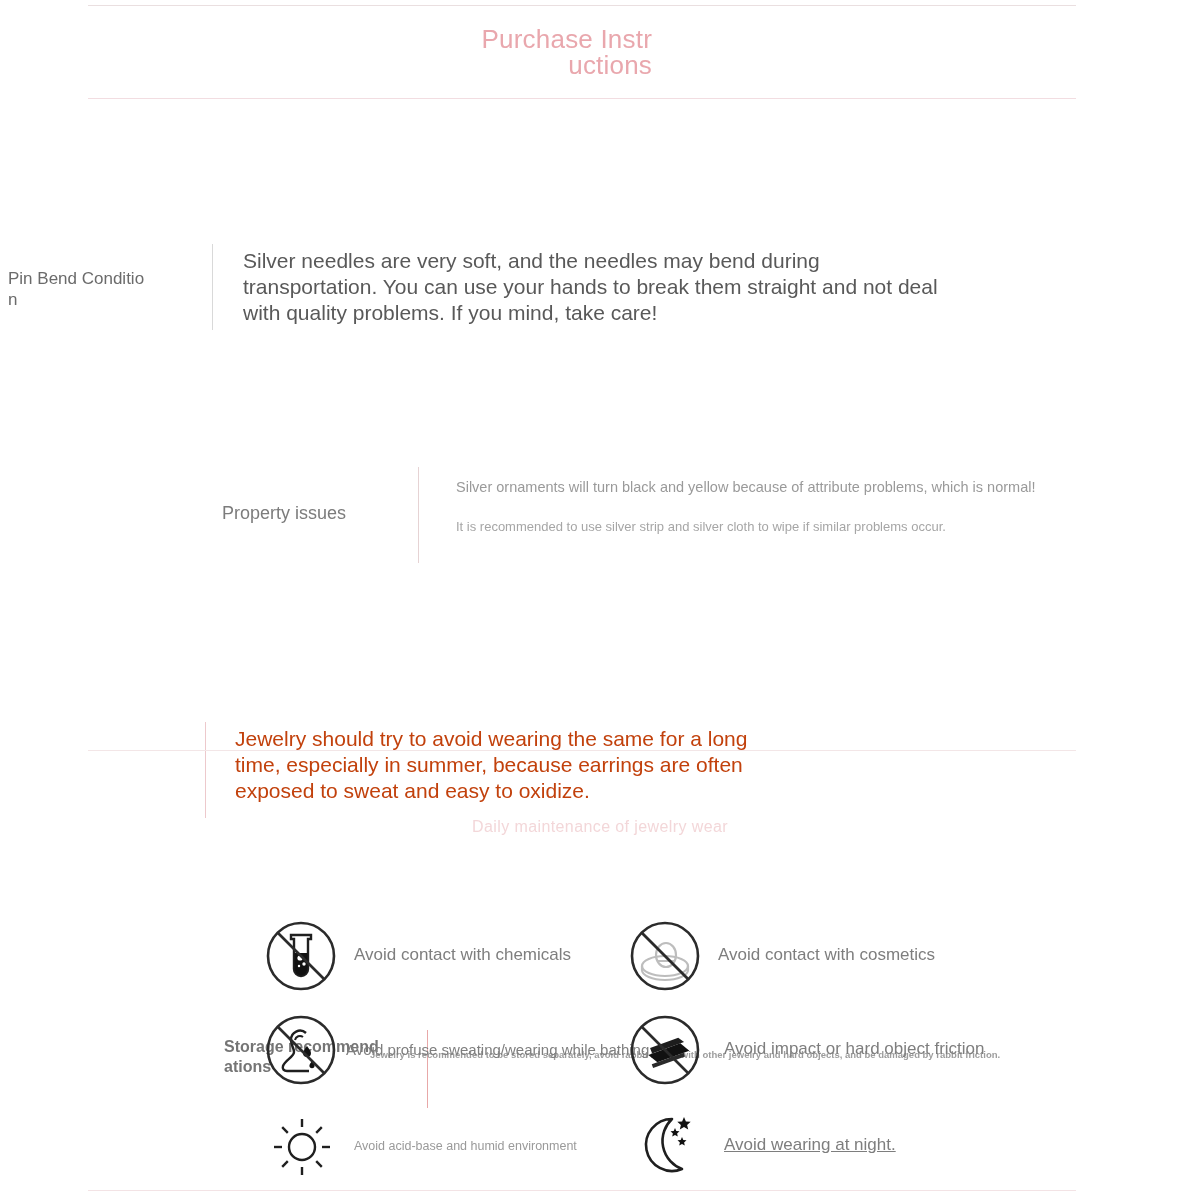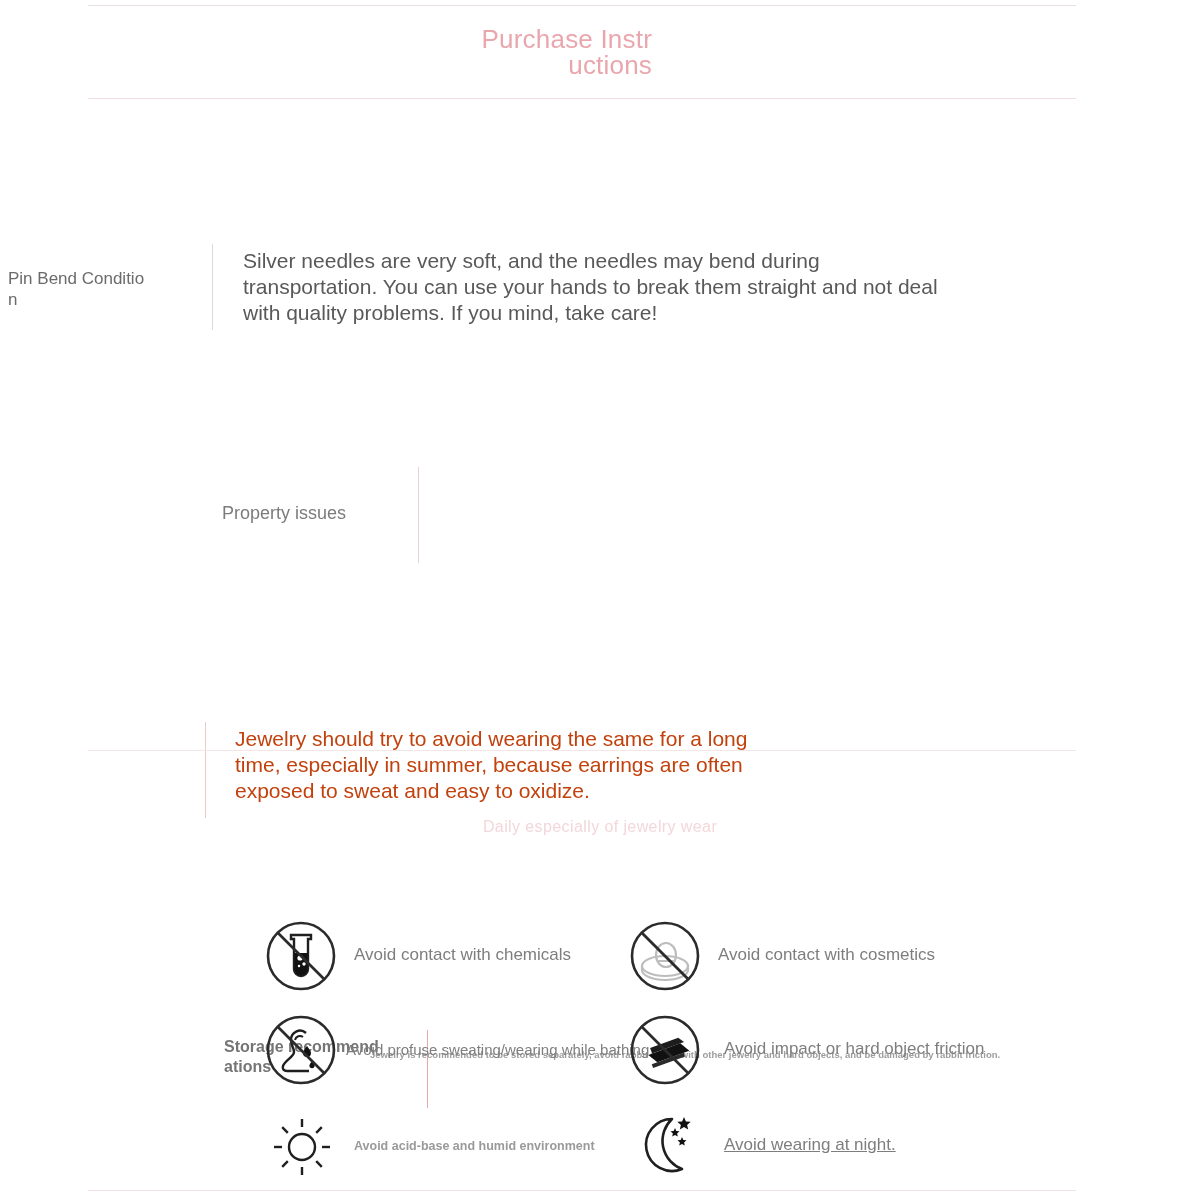--- a/index.html
+++ b/index.html
@@ -164,21 +164,21 @@
   #care-1 { left: 628px; top:  4px; }
   #care-2 { left: 264px; top: 98px; }
   #care-3 { left: 628px; top: 98px; }
   #care-4 { left: 264px; top: 194px; }
   #care-5 { left: 628px; top: 194px; }
 
   #care-0 .care-label { left: 90px; font-size: 17px; }
   #care-1 .care-label { left: 90px; font-size: 17px; }
   #care-2 .care-label { left: 82px; font-size: 15px; top: 28px; }
   #care-3 .care-label { left: 96px; font-size: 17px; }
-  #care-4 .care-label { left: 90px; font-size: 12.5px; top: 30px; color: #9a9a9a; font-weight: bold; }
+  #care-4 .care-label { left: 90px; font-size: 12.5px; top: 30px; color: #9a9a9a; }
   #care-5 .care-label { left: 96px; font-size: 17px; text-decoration: underline; }
 
   
   #care-4 .care-icon { width: 64px; height: 64px; left: 6px; top: 6px; }
   #care-4 .care-icon svg { width: 64px; height: 64px; }
   #care-5 .care-icon { width: 70px; height: 70px; left: 4px; top: 2px; }
   #care-5 .care-icon svg { width: 70px; height: 70px; }
 </style>
 </head>
 <body>
@@ -193,20 +193,24 @@
 
   <div class="row" id="row1">
     <div class="row-label">Pin Bend Condition</div>
     <div class="vline"></div>
     <div class="row-body">Silver needles are very soft, and the needles may bend during transportation. You can use your hands to break them straight and not deal with quality problems. If you mind, take care!</div>
   </div>
 
   <div class="row" id="row2">
     <div class="row-label">Property issues</div>
     <div class="vline"></div>
+    <div class="row-body">
+      <p class="p1">Silver ornaments will turn black and yellow because of attribute problems, which is normal!</p>
+      <p class="p2">It is recommended to use silver strip and silver cloth to wipe if similar problems occur.</p>
+    </div>
   </div>
 
   <div class="row" id="row3">
     <div class="vline"></div>
     <div class="row-body">Jewelry should try to avoid wearing the same for a long time, especially in summer, because earrings are often exposed to sweat and easy to oxidize.</div>
   </div>
 
   <div class="row" id="row4">
     <div class="row-label">Storage recommendations</div>
     <div class="vline"></div>
@@ -214,21 +218,21 @@
   </div>
 
   <div class="row" id="row5">
     
     
     
   </div>
 
   <div class="hrule mid"></div>
 
-  <div class="subtitle">Daily especially of jewelry wear</div>
+  <div class="subtitle">Daily maintenance of jewelry wear</div>
 
   <div class="care-grid">
 
     <div class="care-item" id="care-0">
       <div class="care-icon">
         <svg viewBox="0 0 74 74">
           <circle cx="37" cy="37" r="33" fill="none" stroke="#2b2b2b" stroke-width="2.6"></circle>
           <g>
             <path d="M27 16 h20 v4 h-3 v30 a7 7 0 0 1 -14 0 v-30 h-3 z" fill="none" stroke="#1f1f1f" stroke-width="2.4"></path>
             <path d="M30.5 34 v16 a6.5 6.5 0 0 0 13 0 v-16 z" fill="#111111"></path>

